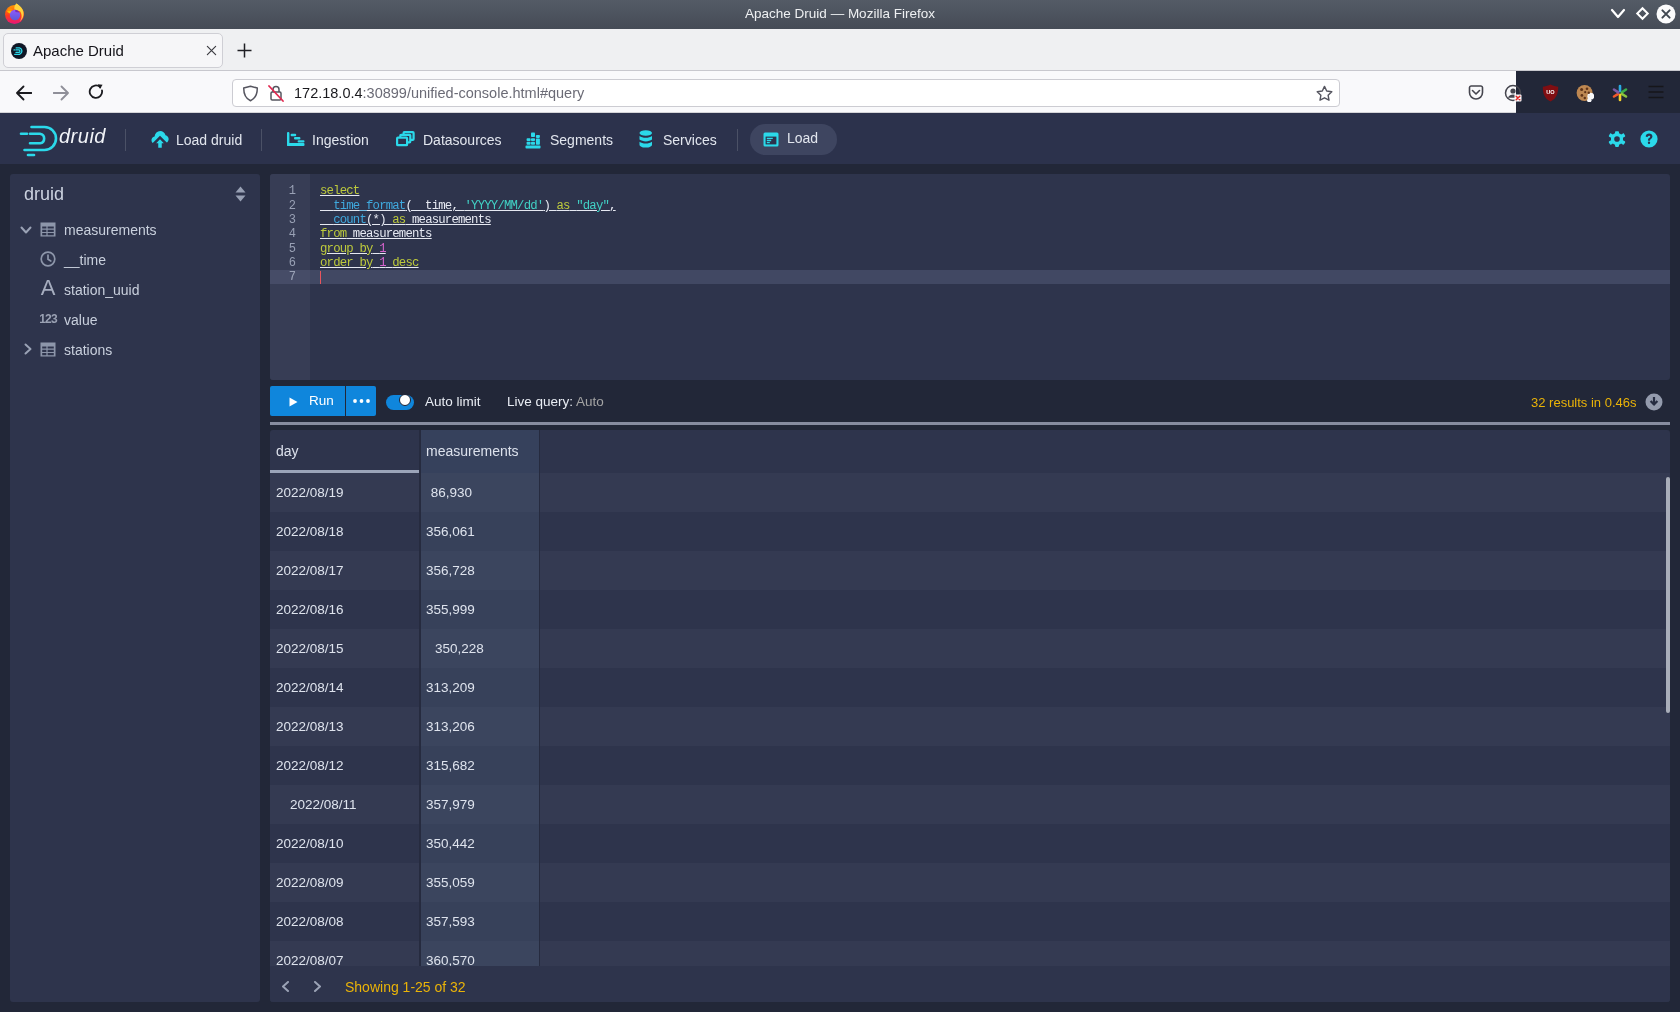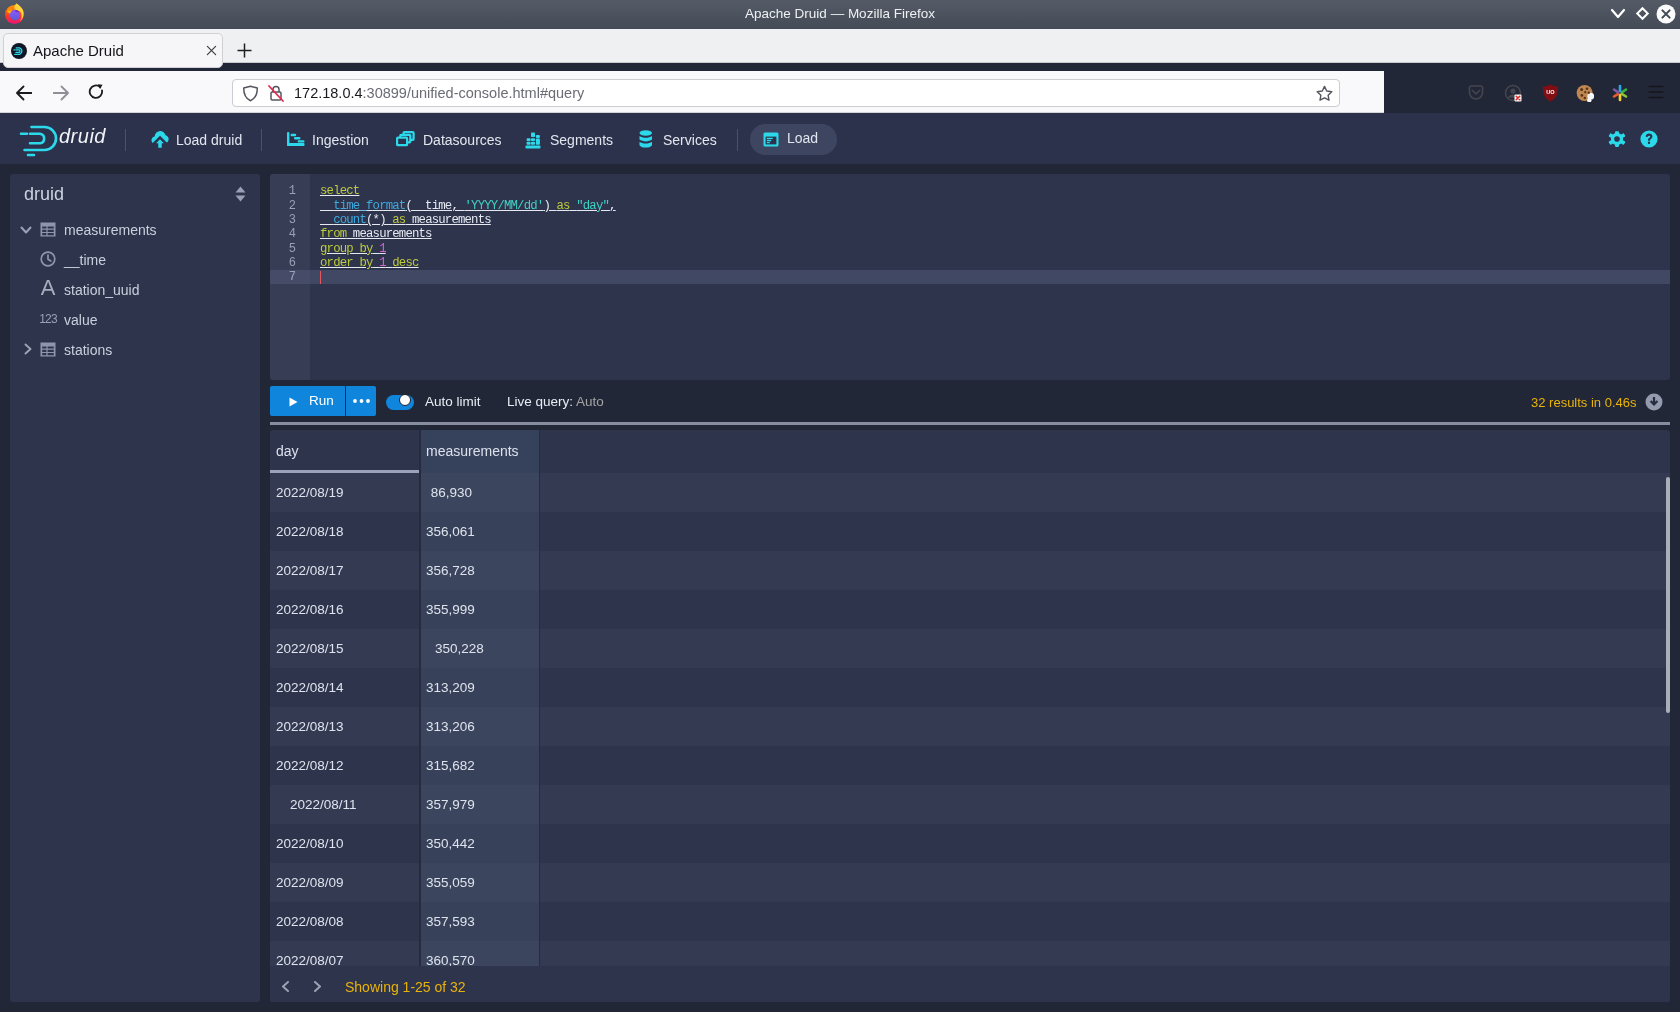--- a/index.html
+++ b/index.html
@@ -6,27 +6,27 @@
 html,body { width:1680px; height:1012px; overflow:hidden; }
 body { font-family:"Liberation Sans", sans-serif; }
 #root { position:relative; width:1680px; height:1012px; background:#222738; }
 .abs { position:absolute; }
 
 
 #titlebar { position:absolute; left:0; top:0; width:1680px; height:29px;
   background:linear-gradient(#545b66, #454b56); }
 #titletext { position:absolute; left:0; top:0; width:100%; height:29px; line-height:28px;
   text-align:center; color:#eef0f2; font-size:13.5px; }
-#tabstrip { position:absolute; left:0; top:29px; width:1680px; height:34px;
+#tabstrip { position:absolute; left:0; top:29px; width:1680px; height:42px;
   background:#eff0f2; border-bottom:1px solid #c8c8ce; }
 #tab { position:absolute; left:3px; top:4px; width:220px; height:35px; background:#f6f6f8;
   border:1px solid #cfcfd5; border-radius:5px; }
 #tabtitle { position:absolute; left:29px; top:0; height:33px; line-height:33px;
   color:#15141a; font-size:15px; font-weight:400; }
-#toolbar { position:absolute; left:0; top:71px; width:1384px; height:42px; background:#f9f9fb;
+#toolbar { position:absolute; left:0; top:71px; width:1516px; height:42px; background:#f9f9fb;
   border-bottom:1px solid #d4d4d8;padding-left:36px; }
 #urlbar { position:absolute; left:232px; top:8px; width:1108px; height:28px; background:#fff;
   border:1px solid #ccccd2; border-radius:4px; }
 #urltext { position:absolute; left:61px; top:0; height:26px; line-height:26px; font-size:14.5px; color:#1a1a1e; white-space:nowrap; }
 #urltext .gray { color:#6b6b76; }
 
 
 #appheader { position:absolute; left:0; top:113px; width:1680px; height:51px; background:#2c324c; }
 .navlabel { color:#e2e6ee; font-size:14px; }
 .navsep { position:absolute; top:16px; width:1px; height:22px; background:#4b5166; }
@@ -257,21 +257,21 @@
         <path d="M0.5 0.5 H15.5 V14.5 H0.5 Z M2.2 4.4 H6.4 V6.6 H2.2 Z M7.6 4.4 H13.8 V6.6 H7.6 Z M2.2 7.7 H6.4 V9.9 H2.2 Z M7.6 7.7 H13.8 V9.9 H7.6 Z M2.2 11 H6.4 V13.2 H2.2 Z M7.6 11 H13.8 V13.2 H7.6 Z" fill-rule="evenodd"></path>
       </svg>
     <div class="treelabel abs" style="left:54px;top:48px">measurements</div>
     <svg class="abs" style="left:30px;top:77px" width="16" height="16" viewBox="0 0 16 16">
         <circle cx="8" cy="8" r="6.8" stroke="#8d96aa" stroke-width="1.7" fill="none"></circle>
         <path d="M8 4.2 V8.3 L10.8 10" stroke="#8d96aa" stroke-width="1.7" fill="none" stroke-linecap="round"></path>
       </svg>
     <div class="treelabel abs" style="left:54px;top:78px">__time</div>
     <div class="abs" style="left:29px;top:103px;width:18px;text-align:center;font-size:22px;line-height:22px;color:#a6adbf;font-weight:400">A</div>
     <div class="treelabel abs" style="left:54px;top:108px">station_uuid</div>
-    <div class="abs" style="left:28px;top:139px;width:20px;text-align:center;font-size:12px;line-height:12px;letter-spacing:-0.8px;color:#9aa1b3;font-weight:400">123</div>
+    <div class="abs" style="left:28px;top:139px;width:20px;text-align:center;font-size:12px;line-height:12px;letter-spacing:-0.8px;color:#9aa1b3;font-weight:700">123</div>
     <div class="treelabel abs" style="left:54px;top:138px">value</div>
     <svg class="abs" style="left:13px;top:169px" width="10" height="12" viewBox="0 0 10 12">
         <path d="M2.5 1.5 L7.5 6 L2.5 10.5" stroke="#9aa2b5" stroke-width="2" fill="none" stroke-linecap="round" stroke-linejoin="round"></path>
       </svg>
     <svg class="abs" style="left:30px;top:168px" width="16" height="15" viewBox="0 0 16 15" fill="#8d96aa">
         <path d="M0.5 0.5 H15.5 V14.5 H0.5 Z M2.2 4.4 H6.4 V6.6 H2.2 Z M7.6 4.4 H13.8 V6.6 H7.6 Z M2.2 7.7 H6.4 V9.9 H2.2 Z M7.6 7.7 H13.8 V9.9 H7.6 Z M2.2 11 H6.4 V13.2 H2.2 Z M7.6 11 H13.8 V13.2 H7.6 Z" fill-rule="evenodd"></path>
       </svg>
     <div class="treelabel abs" style="left:54px;top:168px">stations</div>
   </div>
   <div id="editor">

